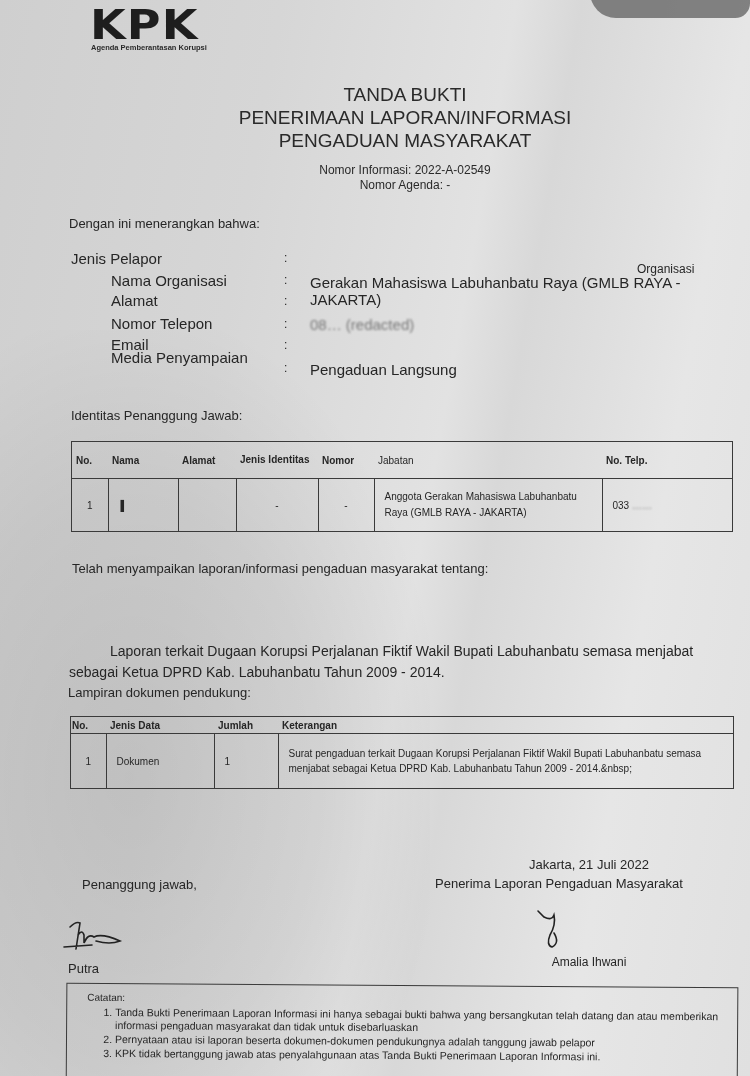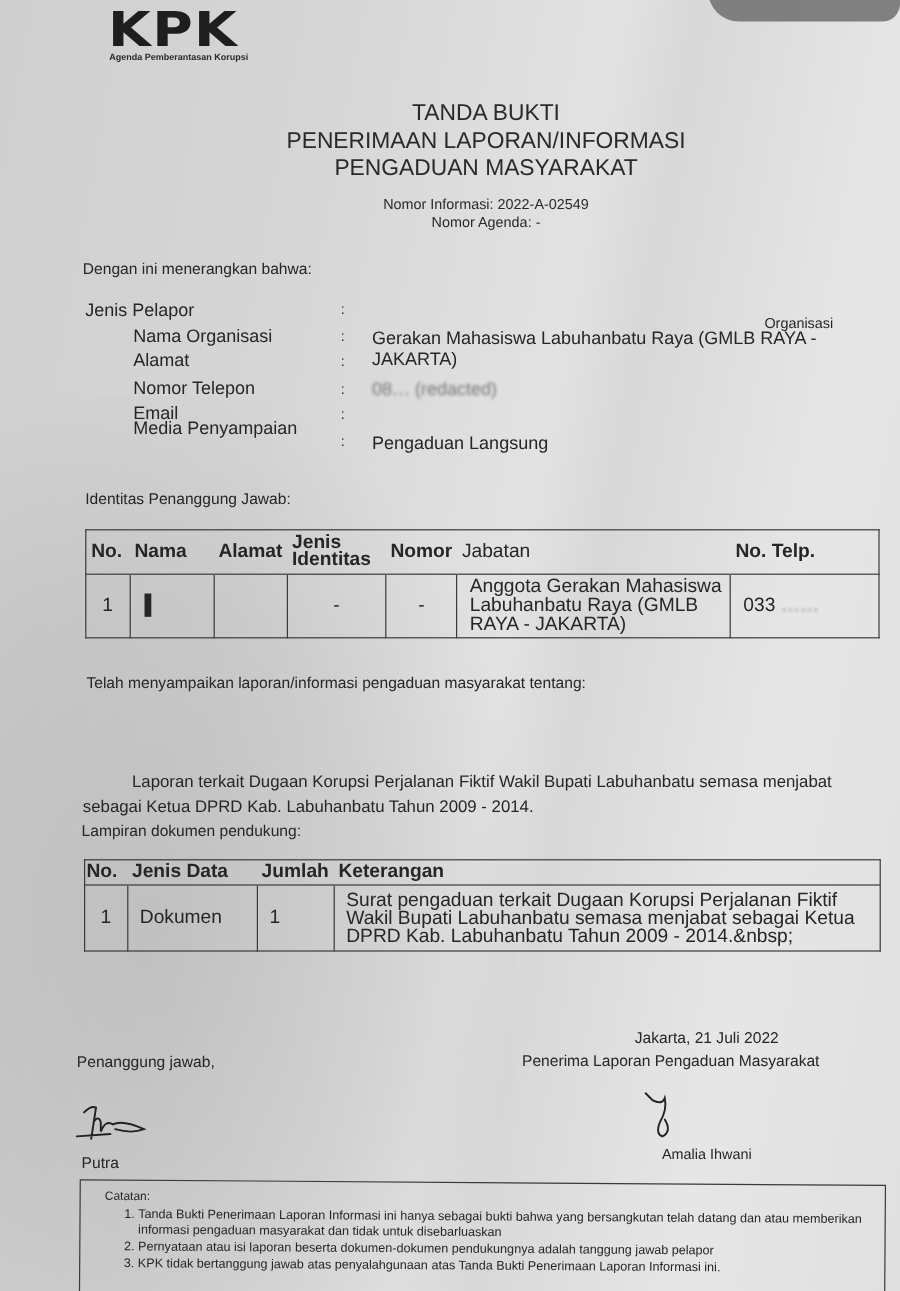--- a/index.html
+++ b/index.html
@@ -21,21 +21,21 @@
   .logo-main {
     left: 90px; top: 2px; font-weight: 900; font-size: 40px; letter-spacing: 1px;
     color: #1e1e1e; font-family: "DejaVu Sans", sans-serif; transform: scaleX(1.15); transform-origin: left;
   }
   .logo-sub { left: 91px; top: 43px; font-size: 7.5px; font-weight: bold; color: #2a2a2a; }
   .title { left: 0; width: 810px; text-align: center; font-size: 19px; color: #2a2a2a; }
   .center-sm { left: 0; width: 810px; text-align: center; font-size: 12px; color: #2a2a2a; }
   .txt { font-size: 13px; }
   .lbl { font-size: 15px; }
   .colon { font-size: 12px; }
-  table { border-collapse: collapse; position: absolute; font-size: 16px; }
+  table { border-collapse: collapse; position: absolute; font-size: 10px; }
   td, th { border: 1.5px solid #3a3a3a; padding: 2px 4px; vertical-align: middle; }
   th { text-align: left; font-weight: bold; }
   .t1 { left: 71px; top: 441px; width: 662px; }
   .t1 th { border-left: none; border-right: none; height: 32px; }
   .t1 th:first-child { border-left: 1.5px solid #3a3a3a; }
   .t1 th:last-child { border-right: 1.5px solid #3a3a3a; }
   .t1 td { height: 48px; }
   .t2 { left: 70px; top: 716px; width: 664px; }
   .t2 th { border-left: none; border-right: none; height: 14px; padding: 1px 4px; }
   .t2 th:first-child { border-left: 1.5px solid #3a3a3a; }
@@ -138,21 +138,21 @@
     <tr>
       <td style="text-align:center;">1</td>
       <td style="padding-left:10px;">Dokumen</td>
       <td style="padding-left:10px;">1</td>
       <td style="padding-left:10px; line-height:15px;">Surat pengaduan terkait Dugaan Korupsi Perjalanan Fiktif Wakil Bupati Labuhanbatu semasa menjabat sebagai Ketua DPRD Kab. Labuhanbatu Tahun 2009 - 2014.&amp;nbsp;</td>
     </tr>
   </tbody>
 </table>
 
 <div class="abs txt" style="left:474px; top:857px; width:230px; text-align:center;">Jakarta, 21 Juli 2022</div>
-<div class="abs txt" style="left:64px; top:877px;">Penanggung jawab,</div>
+<div class="abs txt" style="left:82px; top:877px;">Penanggung jawab,</div>
 <div class="abs txt" style="left:435px; top:876px;">Penerima Laporan Pengaduan Masyarakat</div>
 
 <svg class="abs" style="left:62px; top:915px;" width="70" height="40">
   <path class="sig" d="M8 12 Q14 6 18 8 L14 34 M16 20 Q20 14 22 20 L22 28 Q26 18 32 22 Q40 18 58 26 Q48 30 34 26 M2 32 L30 30"></path>
 </svg>
 <svg class="abs" style="left:530px; top:905px;" width="40" height="48">
   <path class="sig" d="M8 6 L14 12 Q22 16 24 10 Q26 20 20 30 Q16 40 22 42 Q30 38 24 28"></path>
 </svg>
 
 <div class="abs txt" style="left:68px; top:961px;">Putra</div>

